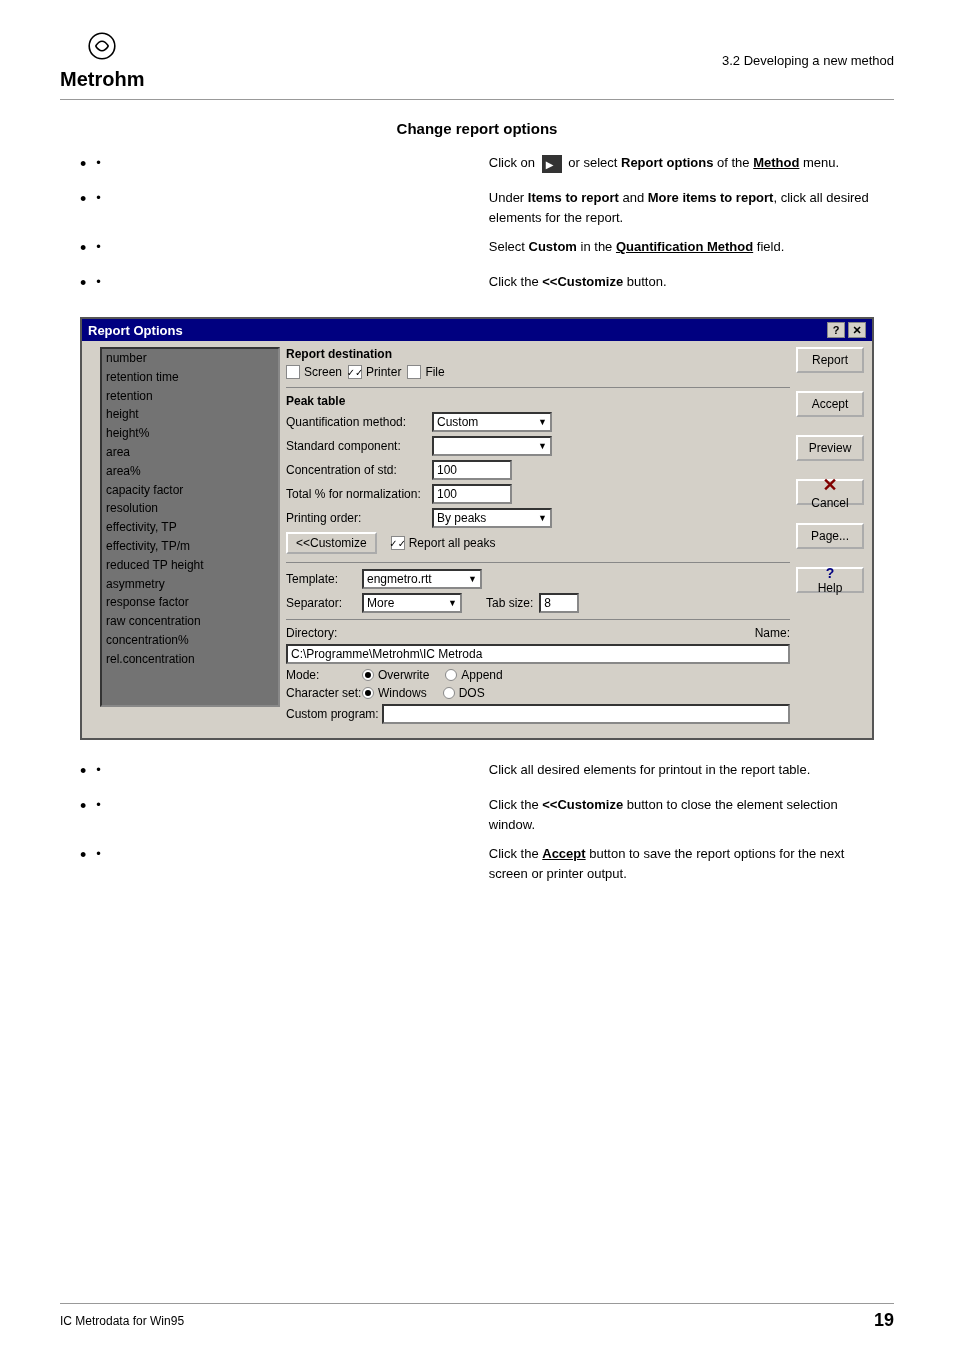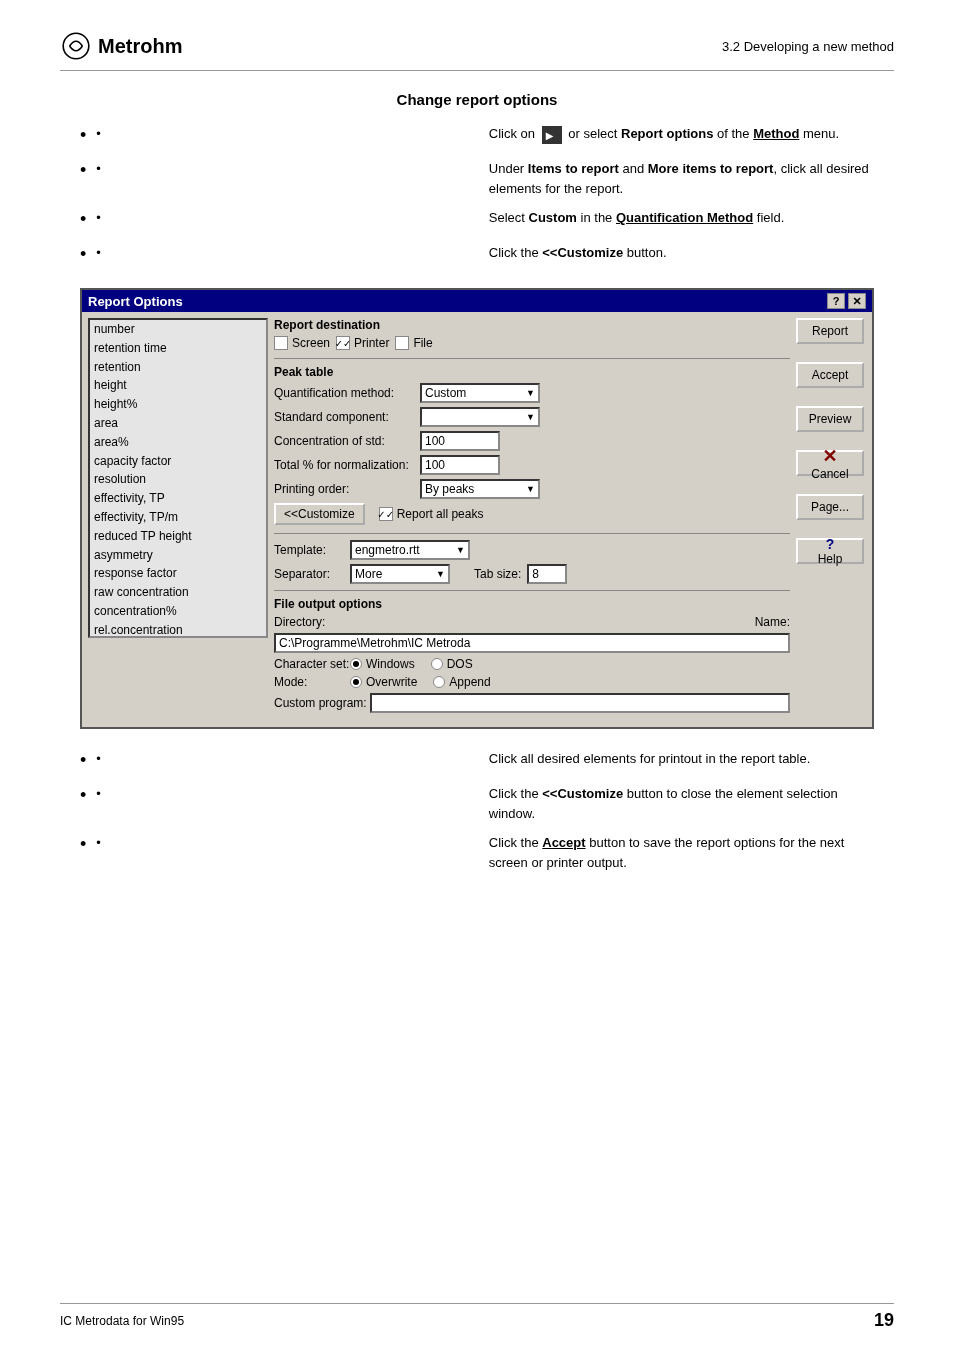--- a/index.html
+++ b/index.html
@@ -27,20 +27,21 @@
       margin-bottom: 20px;
       padding-bottom: 8px;
       border-bottom: 1px solid #999;
     }
     .header-logo {
       display: flex;
       align-items: center;
       gap: 6px;
       font-size: 18px;
       font-weight: bold;
+      flex-direction: column;
     }
     .logo-icon {
       width: 32px;
       height: 32px;
     }
     .header-section {
       font-size: 13px;
       font-weight: normal;
     }
 
@@ -135,25 +136,26 @@
 
     .dialog-body {
       display: flex;
       padding: 6px;
       gap: 6px;
     }
 
     
     .left-panel {
       width: 180px;
-      background: #e5e5e5;
+      background: #737373;
       border: 2px inset #888;
       overflow-y: auto;
-      height: 320px;
+      height: 360px;
       flex-shrink: 0;
+      margin-left: 12px;
     }
     .left-panel-item {
       padding: 1px 4px;
       font-size: 12px;
       line-height: 1.4;
       cursor: pointer;
       white-space: nowrap;
     }
 
     
@@ -504,56 +506,55 @@
               <span>More</span>
               <span class="arrow">▼</span>
             </div>
             <label style="margin-left:18px;">Tab size:</label>
             <input class="input-field input-small" type="text" value="8" style="">
           </div>
 
           <hr class="separator">
 
           <div class="section-group">
-            <div class="section-label">File output options</div>
 
             <div class="row">
               <label style="width:70px;">Directory:</label>
               <span style="flex:1;"></span>
               <label>Name:</label>
             </div>
 
             <div class="row">
               <input class="input-field" style="flex: 1 1 0%;" type="text" value="C:\Programme\Metrohm\IC Metroda">
+            </div>
+
+            <div class="row">
+              <label style="width:70px;">Mode:</label>
+              <div class="radio-group">
+                <div class="radio-item">
+                  <div class="radio-circle selected"></div>
+                  <label>Overwrite</label>
+                </div>
+                <div class="radio-item">
+                  <div class="radio-circle"></div>
+                  <label>Append</label>
+                </div>
+              </div>
             </div>
 
             <div class="row">
               <label style="width:70px;">Character set:</label>
               <div class="radio-group">
                 <div class="radio-item">
                   <div class="radio-circle selected"></div>
                   <label>Windows</label>
                 </div>
                 <div class="radio-item">
                   <div class="radio-circle"></div>
                   <label>DOS</label>
-                </div>
-              </div>
-            </div>
-
-            <div class="row">
-              <label style="width:70px;">Mode:</label>
-              <div class="radio-group">
-                <div class="radio-item">
-                  <div class="radio-circle selected"></div>
-                  <label>Overwrite</label>
-                </div>
-                <div class="radio-item">
-                  <div class="radio-circle"></div>
-                  <label>Append</label>
                 </div>
               </div>
             </div>
 
             <div class="row">
               <label style="width:90px;">Custom program:</label>
               <input class="input-field" style="flex: 1 1 0%;" type="text" value="">
             </div>
 
           </div>

